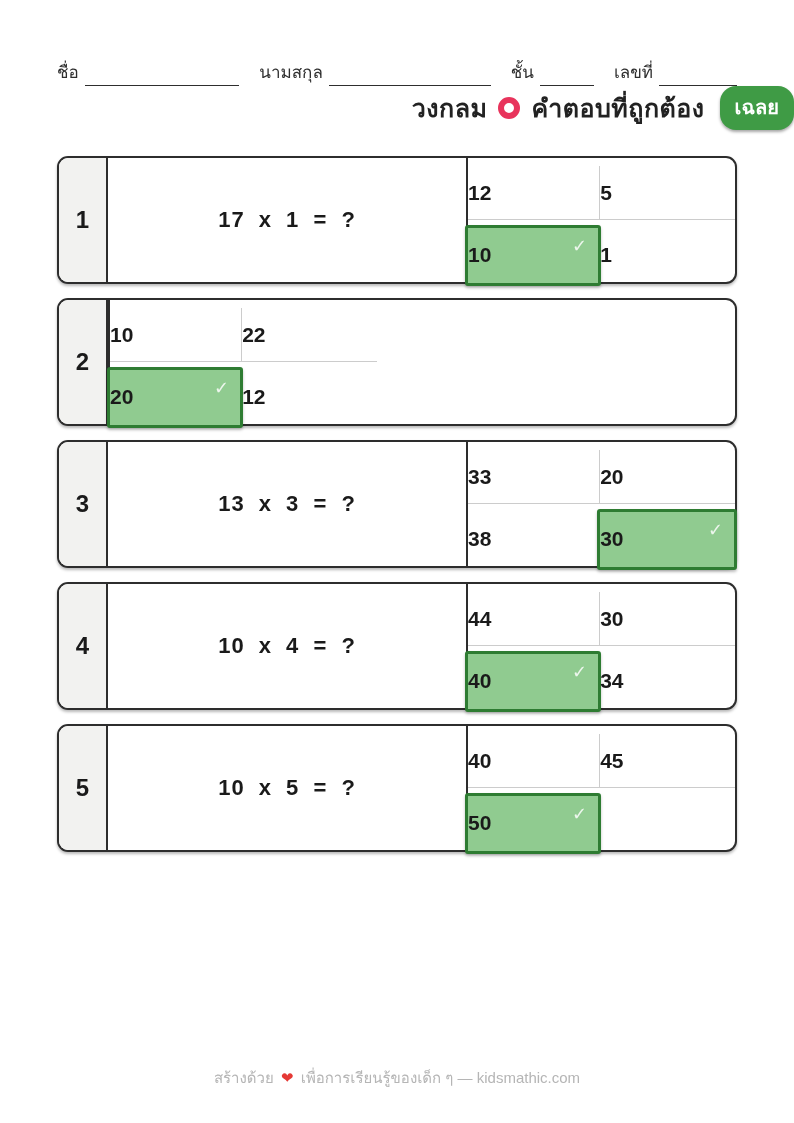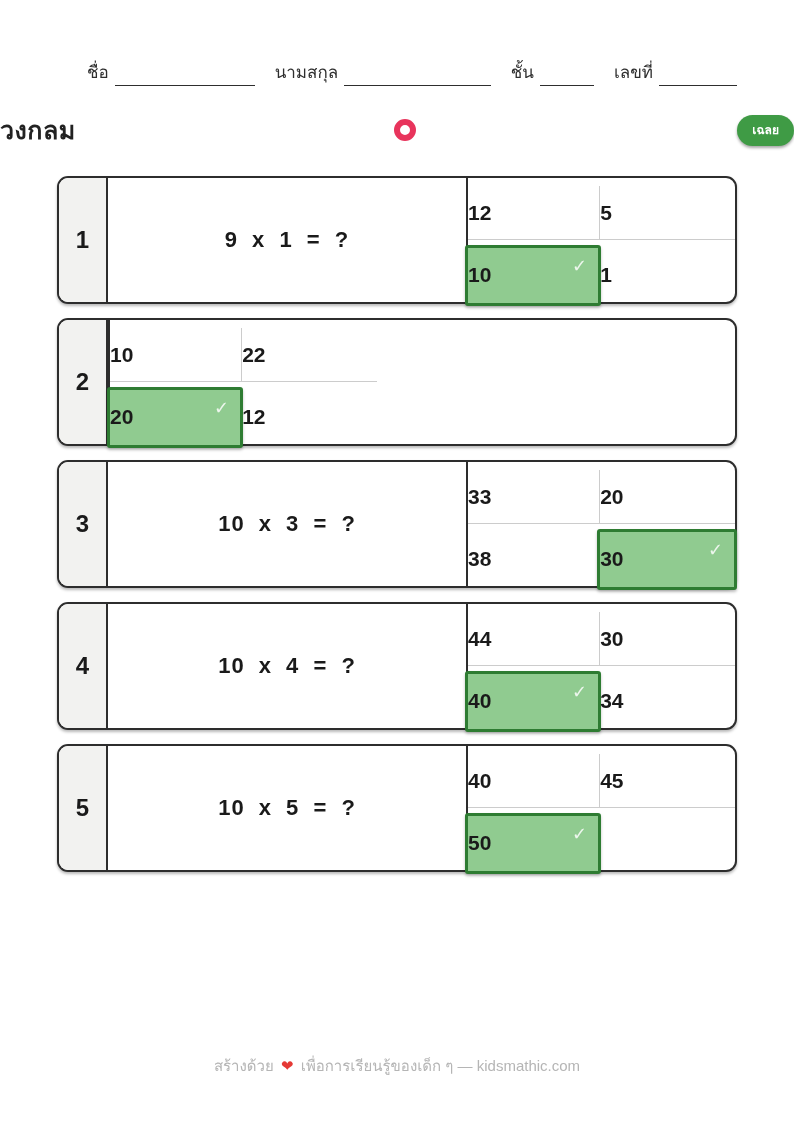--- a/index.html
+++ b/index.html
@@ -14,61 +14,60 @@
     height: 1123px;
     margin: 0 auto;
     background: #ffffff;
     overflow: hidden;
   }
 
   
   .header-fields {
     display: flex;
     align-items: flex-end;
-    padding: 58px 57px 0 87px;
+    padding: 58px 57px 0 57px;
     gap: 6px;
     font-size: 17px;
     color: #2e2e2e;
   }
   .field-label { white-space: nowrap; padding-bottom: 1px; }
   .field-line {
     border-bottom: 1.6px solid #2e2e2e;
     height: 20px;
   }
   .field-line.name    { flex: 2.1; margin-right: 14px; }
   .field-line.surname { flex: 2.2; margin-right: 14px; }
   .field-line.class   { width: 54px; margin-right: 14px; }
   .field-line.number  { width: 78px; }
 
   
   .title-row {
-    margin-top: 24px;
-    display: flex;
-    justify-content: space-between;
+    display: flex;
+    justify-content: flex-end;
     align-items: center;
     gap: 11px;
   }
   .title-text {
     font-size: 25px;
     font-weight: bold;
     color: #222222;
     letter-spacing: 0.5px;
   }
   .circle-ring {
     width: 22px;
     height: 22px;
     border-radius: 50%;
     border: 6px solid var(--ring-color, #e8345c);
     flex: 0 0 auto;
   }
   .answer-badge {
     display: inline-block;
     background: var(--badge-color, #3f9b45);
     color: #ffffff;
-    font-size: 12px;
+    font-size: 20px;
     font-weight: bold;
     padding: 5px 15px 7px 15px;
     border-radius: 16px;
     box-shadow: 0 2px 3px rgba(0,0,0,0.35);
     margin-left: 4px;
   }
 
   
   .questions {
     margin: 26px 57px 0 57px;
@@ -144,21 +143,21 @@
     color: #edf6ed;
     font-size: 18px;
     font-weight: bold;
   }
   .cell .val { position: relative; z-index: 3; }
 
   
   .footer {
     position: absolute;
     left: 0; right: 0;
-    bottom: 45px;
+    bottom: 33px;
     text-align: center;
     font-size: 15px;
     color: #b5b5b5;
   }
   .footer .heart { color: var(--heart-color, #e53935); padding: 0 3px; }
 </style>
 </head>
 <body>
 
 <div class="page" style="--correct-fill: #90cb90; --correct-border: #2e7c32; --badge-color: #3f9b45; --ring-color: #e8345c; --heart-color: #e53935;">
@@ -170,27 +169,28 @@
     <span class="field-line surname"></span>
     <span class="field-label">ชั้น</span>
     <span class="field-line class"></span>
     <span class="field-label">เลขที่</span>
     <span class="field-line number"></span>
   </div>
 
   <div class="title-row">
     <span class="title-text">วงกลม</span>
     <span class="circle-ring"></span>
+    <span class="title-text">คำตอบที่ถูกต้อง</span>
     <span class="answer-badge">เฉลย</span>
   </div>
 
   <div class="questions">
   <div class="card">
     <div class="num-col">1</div>
-    <div class="q-area">9 x 1 = ?</div>
+    <div class="q-area">17 x 1 = ?</div>
     <div class="options">
       <div class="cell">
 
         <span class="val">12</span>
       </div>
       <div class="cell">
 
         <span class="val">5</span>
       </div>
       <div class="cell correct">
@@ -223,21 +223,21 @@
       </div>
       <div class="cell">
 
         <span class="val">12</span>
       </div>
     </div>
   </div>
 
   <div class="card">
     <div class="num-col">3</div>
-    <div class="q-area">10 x 3 = ?</div>
+    <div class="q-area">13 x 3 = ?</div>
     <div class="options">
       <div class="cell">
 
         <span class="val">33</span>
       </div>
       <div class="cell">
 
         <span class="val">20</span>
       </div>
       <div class="cell">

